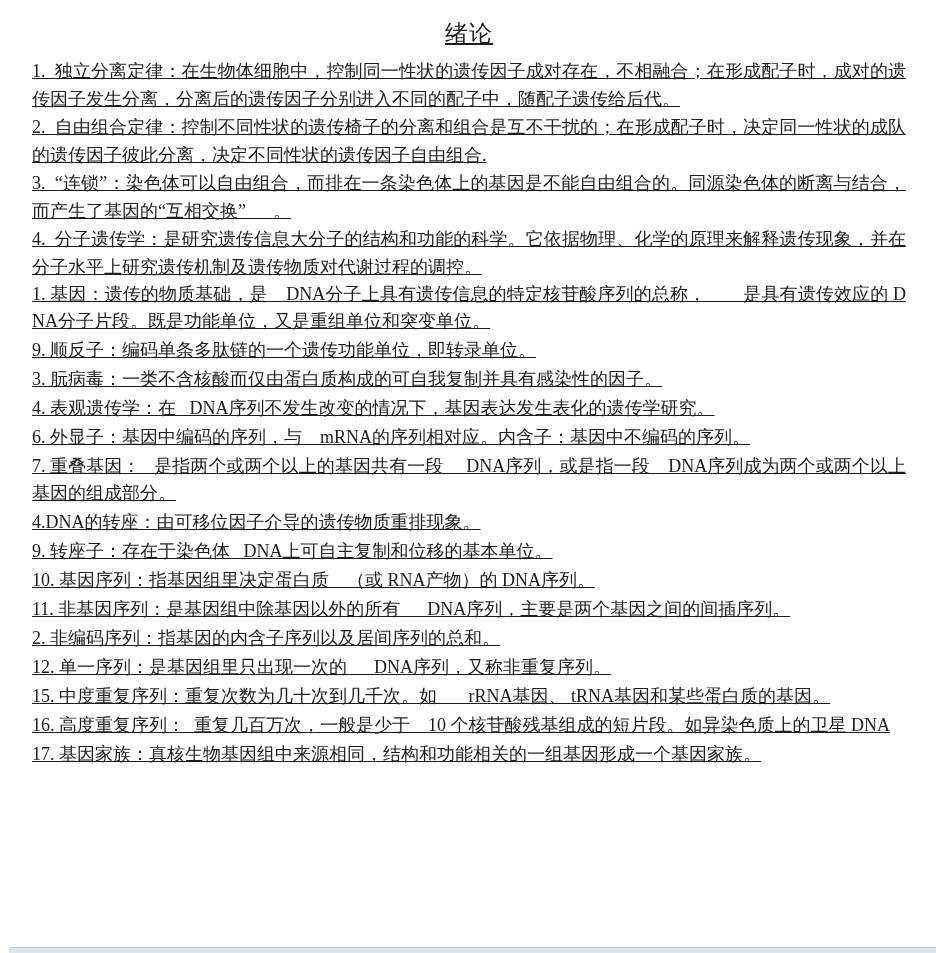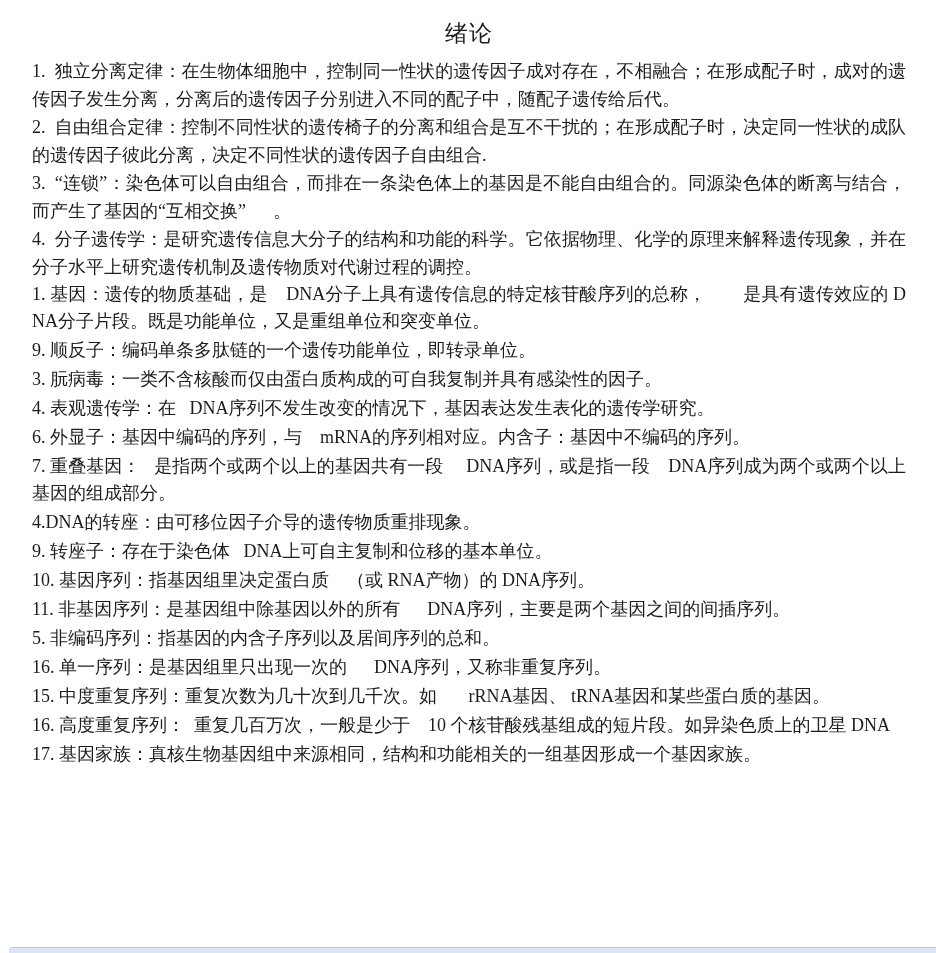--- a/index.html
+++ b/index.html
@@ -9,20 +9,21 @@
     height: 953px;
     background: #ffffff;
     overflow: hidden;
     font-family: "Liberation Serif", "DejaVu Serif", serif;
     color: #1c1c1c;
   }
   .page {
     box-sizing: border-box;
     width: 936px;
     padding: 12px 30px 0 32px;
+    text-decoration: underline;
   }
   .section-title {
     text-align: center;
     font-size: 23px;
     font-weight: 400;
     margin: 0;
     letter-spacing: 1px;
   }
   .title-intro { margin: 6px 0 8px 0; }
   .title-chapter { margin: 26px 0 10px 0; }
@@ -65,22 +66,22 @@
     <p class="para">1. 基因：遗传的物质基础，是    DNA分子上具有遗传信息的特定核苷酸序列的总称，        是具有遗传效应的 DNA分子片段。既是功能单位，又是重组单位和突变单位。</p>
     <p class="para">9. 顺反子：编码单条多肽链的一个遗传功能单位，即转录单位。</p>
     <p class="para">3. 朊病毒：一类不含核酸而仅由蛋白质构成的可自我复制并具有感染性的因子。</p>
     <p class="para">4. 表观遗传学：在   DNA序列不发生改变的情况下，基因表达发生表化的遗传学研究。</p>
     <p class="para">6. 外显子：基因中编码的序列，与    mRNA的序列相对应。内含子：基因中不编码的序列。</p>
     <p class="para">7. 重叠基因：   是指两个或两个以上的基因共有一段     DNA序列，或是指一段    DNA序列成为两个或两个以上基因的组成部分。</p>
     <p class="para">4.DNA的转座：由可移位因子介导的遗传物质重排现象。</p>
     <p class="para">9. 转座子：存在于染色体   DNA上可自主复制和位移的基本单位。</p>
     <p class="para">10. 基因序列：指基因组里决定蛋白质    （或 RNA产物）的 DNA序列。</p>
     <p class="para">11. 非基因序列：是基因组中除基因以外的所有      DNA序列，主要是两个基因之间的间插序列。</p>
-    <p class="para">5. 非编码序列：指基因的内含子序列以及居间序列的总和。</p>
-    <p class="para">16. 单一序列：是基因组里只出现一次的      DNA序列，又称非重复序列。</p>
+    <p class="para">2. 非编码序列：指基因的内含子序列以及居间序列的总和。</p>
+    <p class="para">12. 单一序列：是基因组里只出现一次的      DNA序列，又称非重复序列。</p>
     <p class="para">15. 中度重复序列：重复次数为几十次到几千次。如       rRNA基因、 tRNA基因和某些蛋白质的基因。</p>
     <p class="para">16. 高度重复序列：  重复几百万次，一般是少于    10 个核苷酸残基组成的短片段。如异染色质上的卫星 DNA</p>
     <p class="para">17. 基因家族：真核生物基因组中来源相同，结构和功能相关的一组基因形成一个基因家族。</p>
   </div>
 
 </div>
 
 <div class="bottom-bar"></div>
 
 </body></html>

